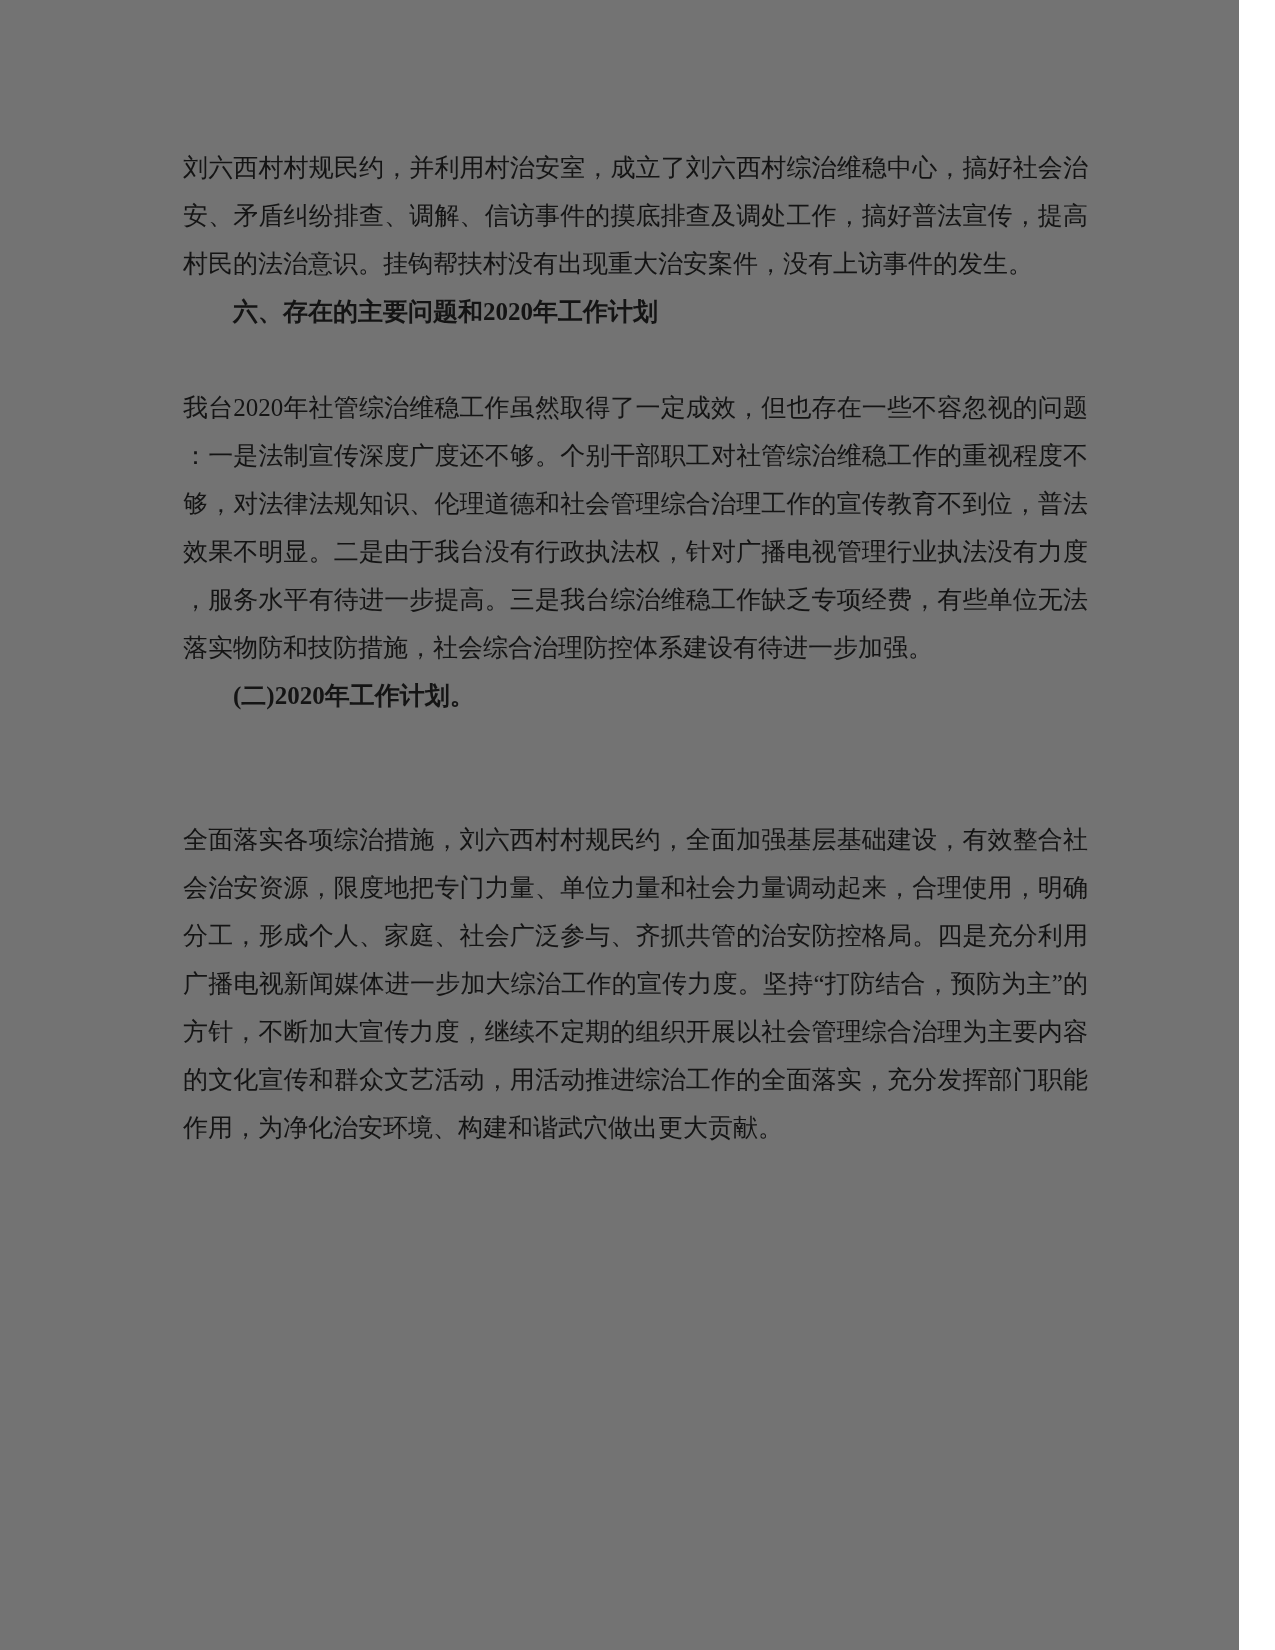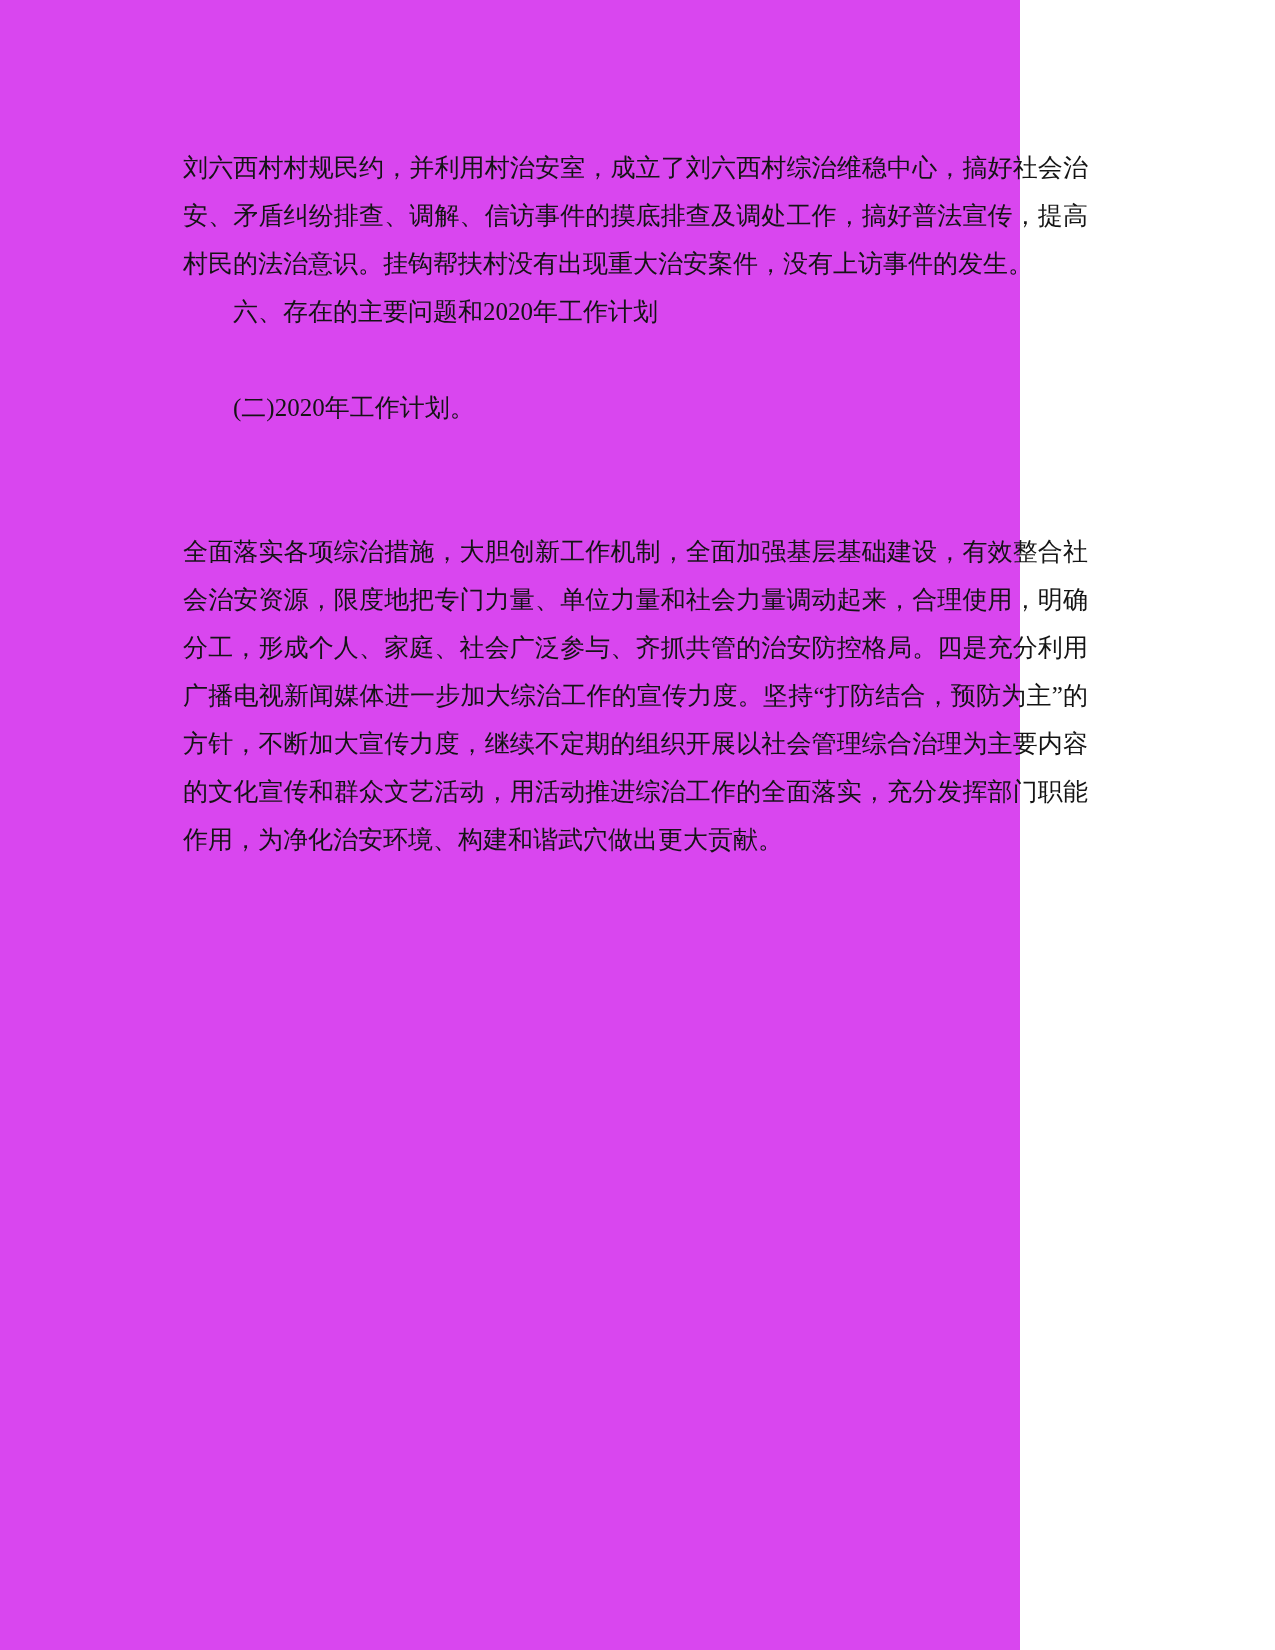--- a/index.html
+++ b/index.html
@@ -11,54 +11,56 @@
       width: 1275px;
       height: 1650px;
       position: relative;
       overflow: hidden;
       font-family: "Liberation Serif", "DejaVu Serif", serif;
     }
     .page {
       position: absolute;
       left: 0;
       top: 0;
-      width: 1020px;
+      width: 1239px;
       height: 1650px;
-      background: #d946ef;
+      background: #737373;
     }
     .text-block {
       position: absolute;
       left: 183px;
       top: 144px;
       width: 905px;
       color: #141414;
       font-size: 25px;
       line-height: 48px;
       text-align: justify;
       font-weight: 400;
     }
     .para {
       margin: 0;
       padding: 0;
       word-break: break-all;
       line-break: anywhere;
     }
     .para.indent {
       text-indent: 2em;
+      font-weight: bold;
     }
     .para.blank {
       min-height: 48px;
     }
   </style>
 </head>
 <body>
 
 <div class="page">
   <div class="text-block" id="text-block">
       <p class="para">刘六西村村规民约，并利用村治安室，成立了刘六西村综治维稳中心，搞好社会治安、矛盾纠纷排查、调解、信访事件的摸底排查及调处工作，搞好普法宣传，提高村民的法治意识。挂钩帮扶村没有出现重大治安案件，没有上访事件的发生。</p>
       <p class="para indent">六、存在的主要问题和2020年工作计划</p>
       <p class="para blank"></p>
+      <p class="para">我台2020年社管综治维稳工作虽然取得了一定成效，但也存在一些不容忽视的问题：一是法制宣传深度广度还不够。个别干部职工对社管综治维稳工作的重视程度不够，对法律法规知识、伦理道德和社会管理综合治理工作的宣传教育不到位，普法效果不明显。二是由于我台没有行政执法权，针对广播电视管理行业执法没有力度，服务水平有待进一步提高。三是我台综治维稳工作缺乏专项经费，有些单位无法落实物防和技防措施，社会综合治理防控体系建设有待进一步加强。</p>
       <p class="para indent">(二)2020年工作计划。</p>
       <p class="para blank"></p>
       <p class="para blank"></p>
-      <p class="para">全面落实各项综治措施，大胆创新工作机制，全面加强基层基础建设，有效整合社会治安资源，限度地把专门力量、单位力量和社会力量调动起来，合理使用，明确分工，形成个人、家庭、社会广泛参与、齐抓共管的治安防控格局。四是充分利用广播电视新闻媒体进一步加大综治工作的宣传力度。坚持“打防结合，预防为主”的方针，不断加大宣传力度，继续不定期的组织开展以社会管理综合治理为主要内容的文化宣传和群众文艺活动，用活动推进综治工作的全面落实，充分发挥部门职能作用，为净化治安环境、构建和谐武穴做出更大贡献。</p>
+      <p class="para">全面落实各项综治措施，刘六西村村规民约，全面加强基层基础建设，有效整合社会治安资源，限度地把专门力量、单位力量和社会力量调动起来，合理使用，明确分工，形成个人、家庭、社会广泛参与、齐抓共管的治安防控格局。四是充分利用广播电视新闻媒体进一步加大综治工作的宣传力度。坚持“打防结合，预防为主”的方针，不断加大宣传力度，继续不定期的组织开展以社会管理综合治理为主要内容的文化宣传和群众文艺活动，用活动推进综治工作的全面落实，充分发挥部门职能作用，为净化治安环境、构建和谐武穴做出更大贡献。</p>
     </div>
 </div>
 
 </body></html>

